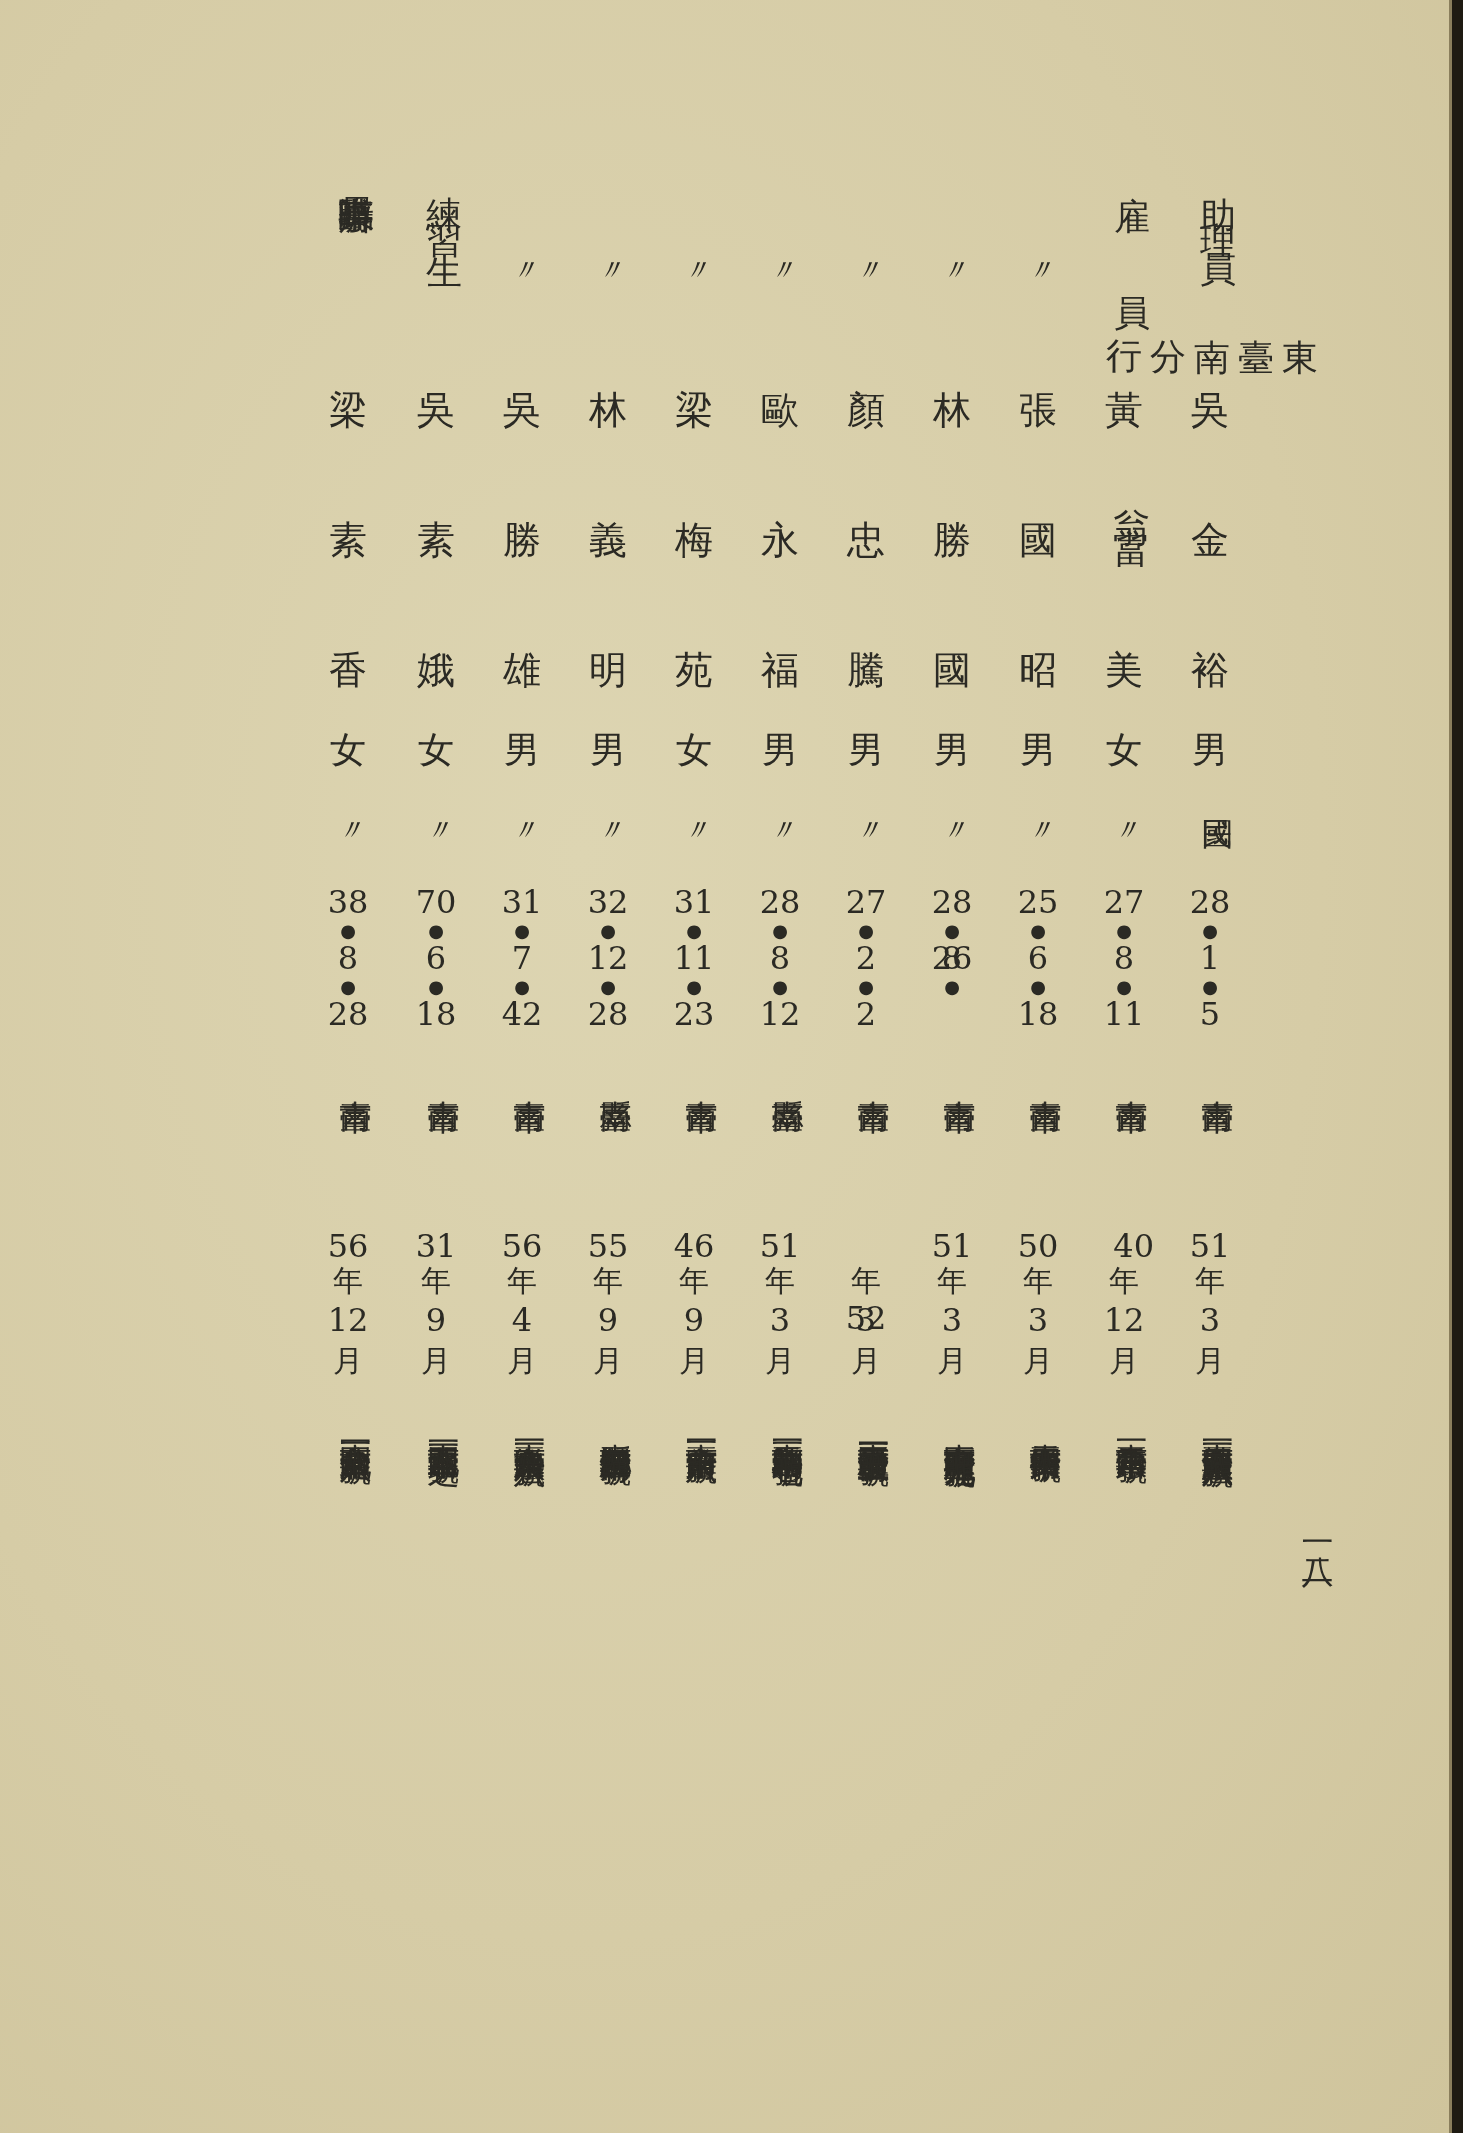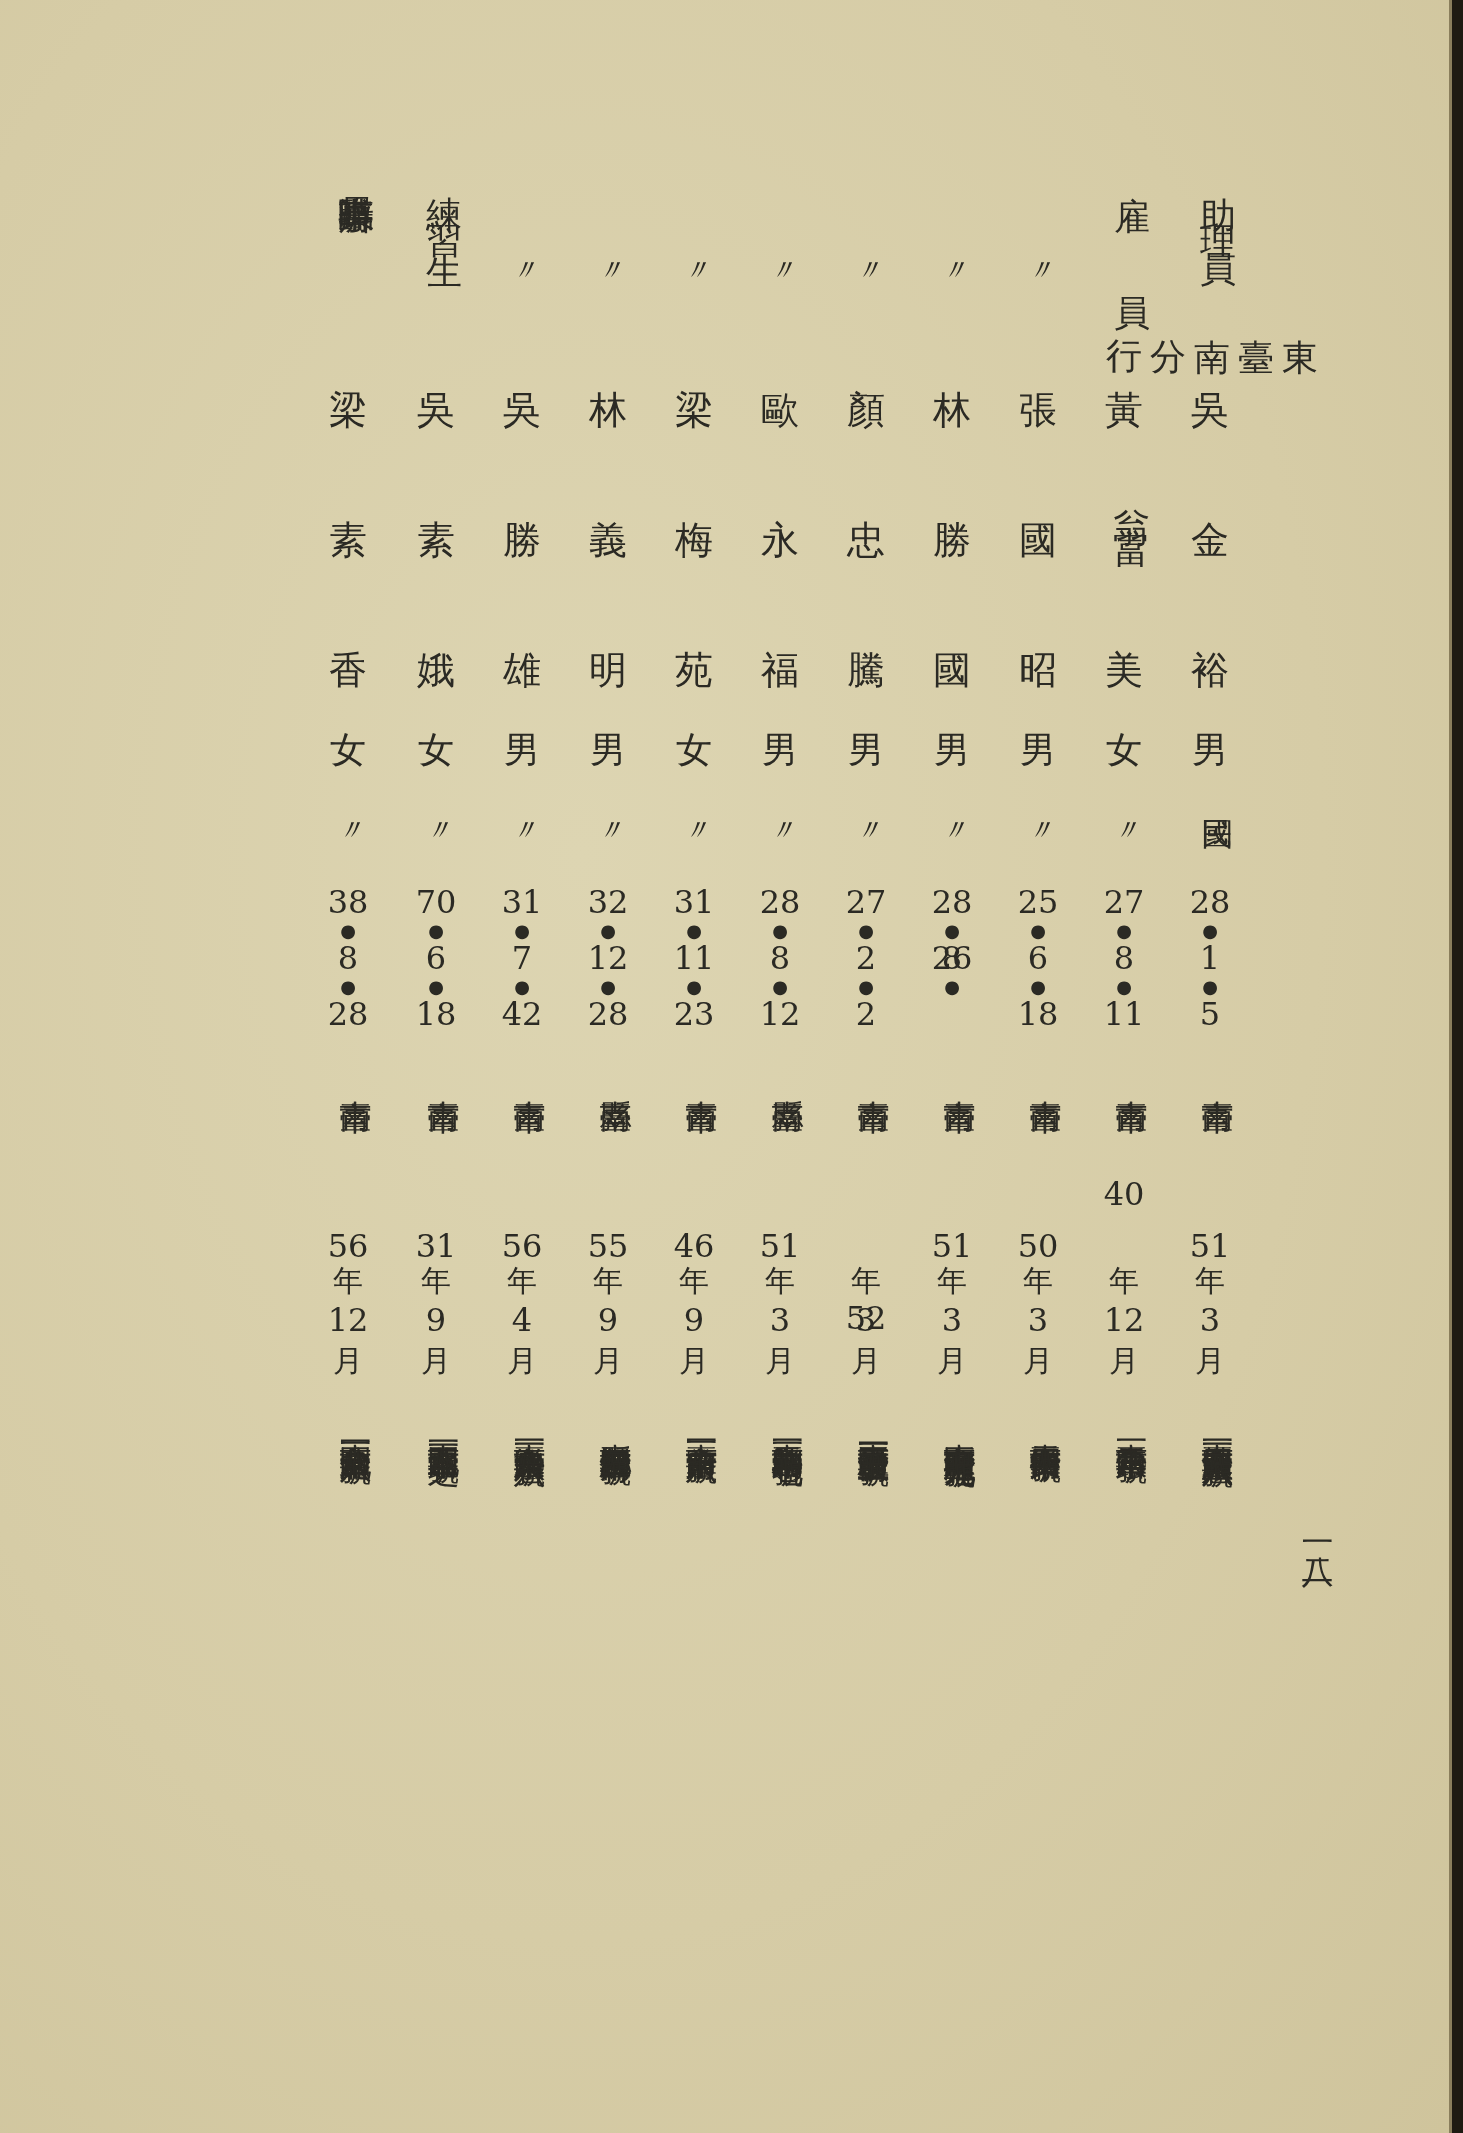--- a/index.html
+++ b/index.html
@@ -81,21 +81,21 @@
         <div class="cell vert name-char" style="top: 478px;;letter-spacing:20px;">翁富</div>
         <div class="cell name-char" style="top: 648px;">美</div>
         <div class="cell " style="top: 728px;">女</div>
         <div class="cell ditto" style="top: 808px;">〃</div>
         <div class="cell num" style="top: 884px;">27</div>
         <div class="cell dot" style="top: 920px;">●</div>
         <div class="cell num" style="top: 940px;">8</div>
         <div class="cell dot" style="top: 976px;">●</div>
         <div class="cell num" style="top: 996px;">11</div>
         <div class="cell vert" style="top: 1075px;;letter-spacing:0px;font-size:32px;">臺南市</div>
-        <div class="cell num" style="top: 1176px;">40</div>
+        <div class="cell num" style="top: 1228px; text-align: right;">40</div>
         <div class="cell " style="top: 1262px;;font-size:30px;line-height:38px;">年</div>
         <div class="cell num" style="top: 1302px;">12</div>
         <div class="cell " style="top: 1342px;;font-size:30px;line-height:38px;">月</div>
         <div class="cell vert" style="top: 1418px;;font-size:32px;letter-spacing:1px;line-height:44px;">臺南市永華路一〇二號</div>
       </div>
       <div class="col" style="left: 1008px; top: 0px; height: 2133px;">
         <div class="cell ditto" style="top: 248px;">〃</div>
         <div class="cell name-char" style="top: 388px;">張</div>
         <div class="cell name-char" style="top: 518px;">國</div>
         <div class="cell name-char" style="top: 648px;">昭</div>

